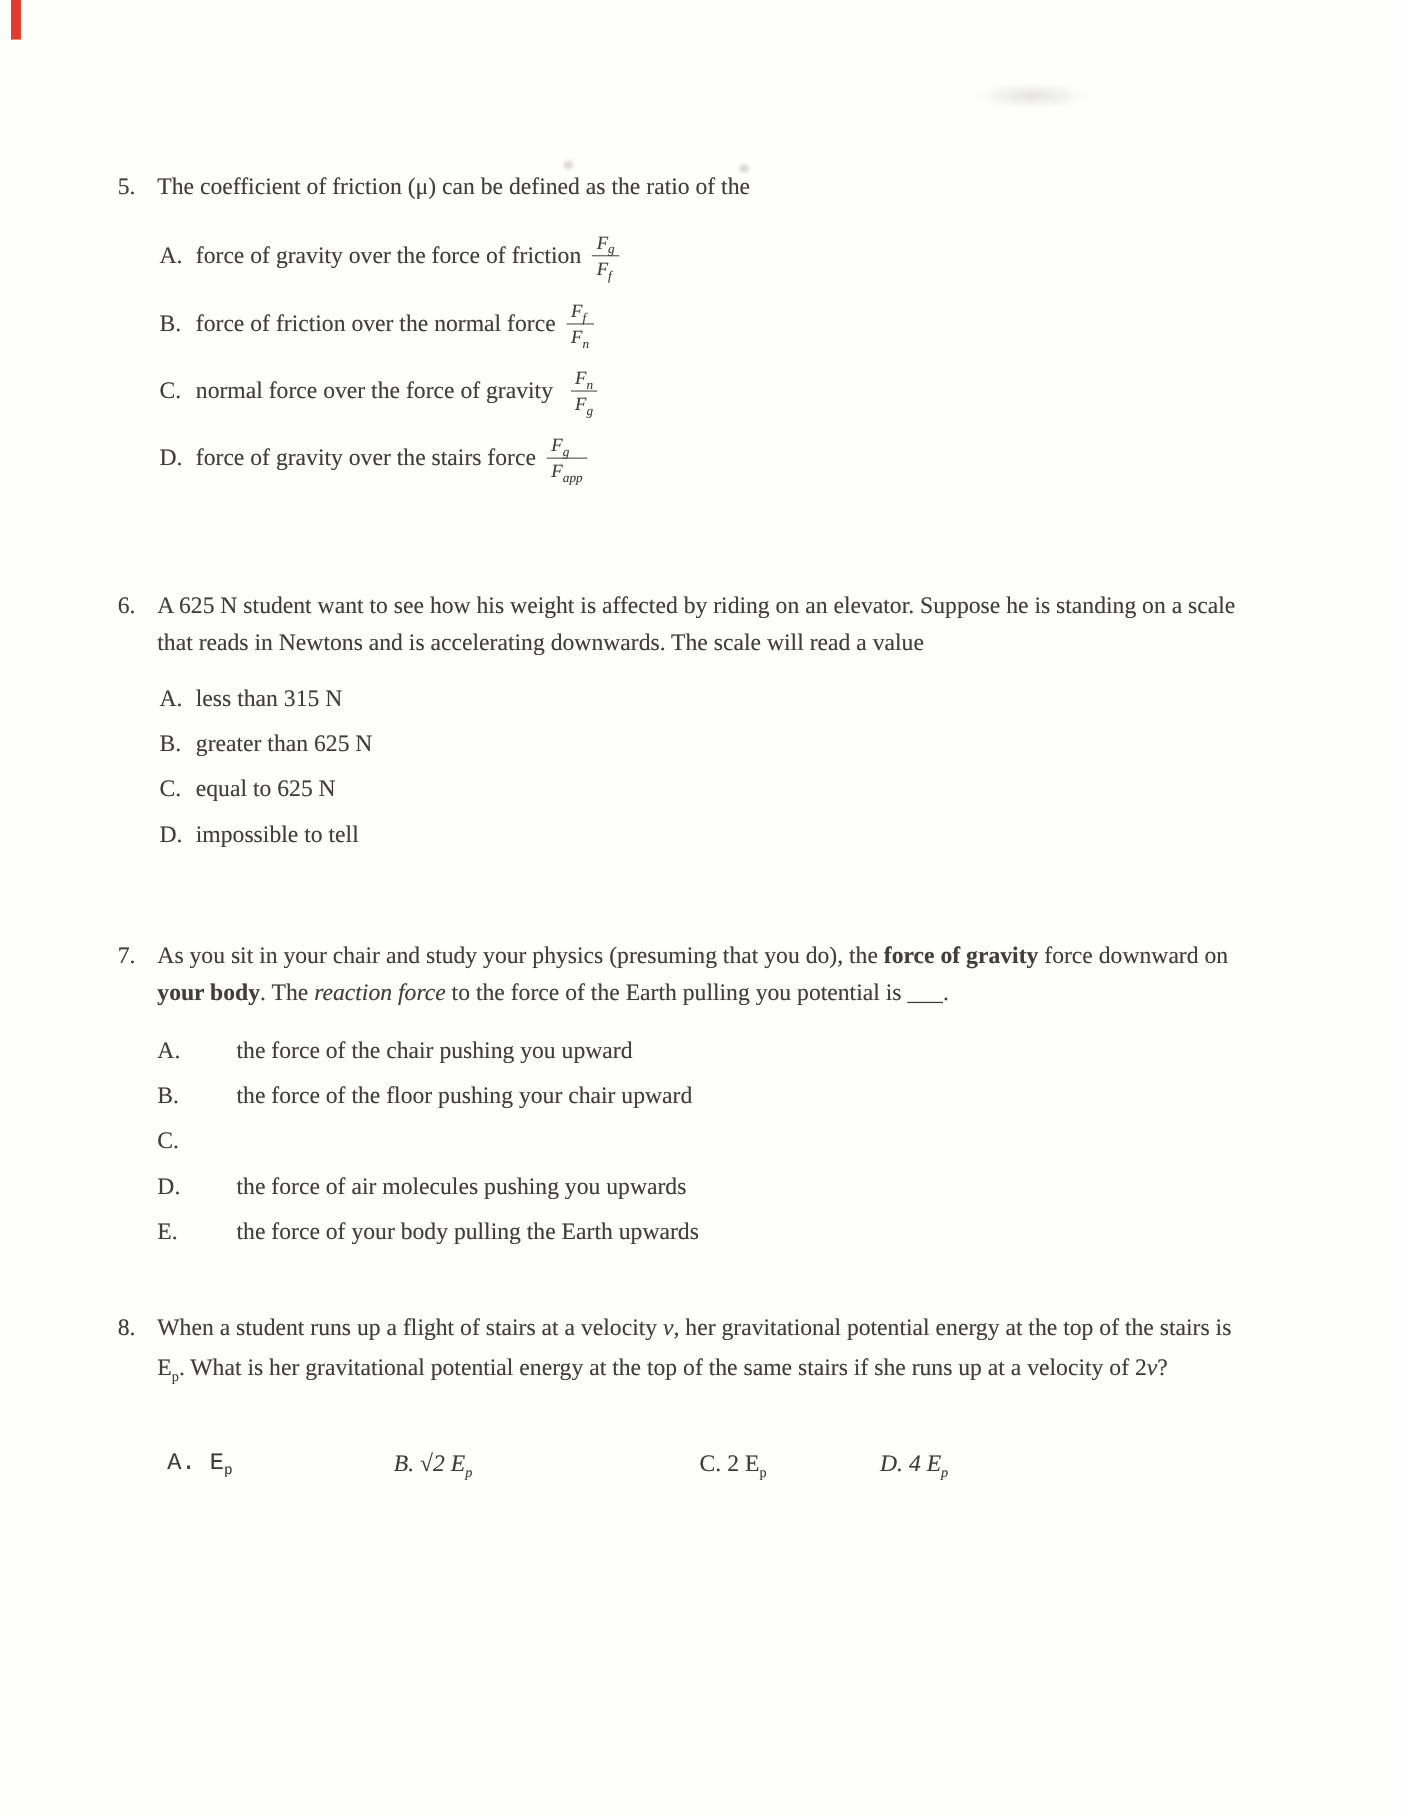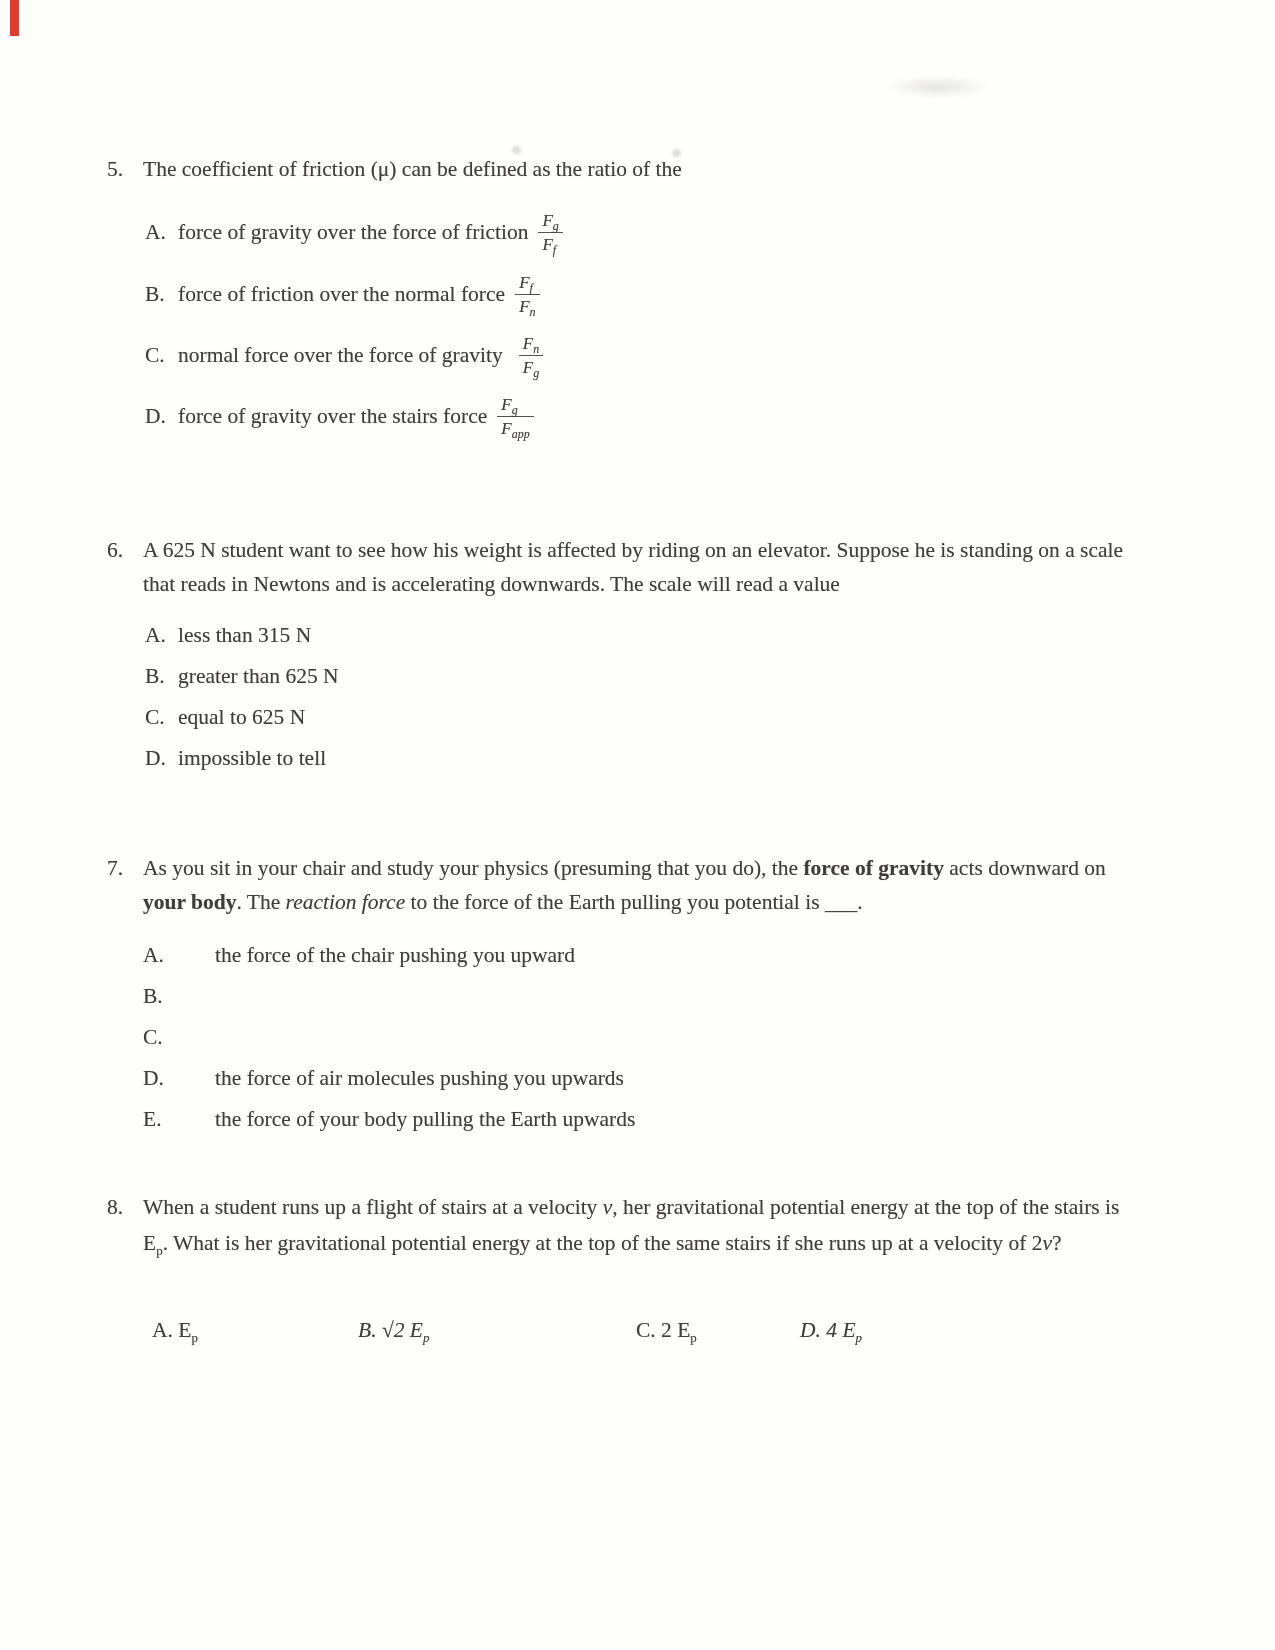--- a/index.html
+++ b/index.html
@@ -124,31 +124,32 @@
     </div>
     <div class="optline">
       <span class="ol-letter-narrow">D.</span>
       <span>impossible to tell</span>
     </div>
   </div>
 
   <section class="q" style="left:107px;top:851px;width:1036px;">
     <div class="qrow">
       <span class="qnum">7.</span>
-      <span class="qtext"><span>As you sit in your chair and study your physics (presuming that you do), the </span><b>force of gravity</b><span> acts downward on </span><b>your body</b><span>. The </span><span class="it">reaction force</span><span> to the force of the Earth pulling you potential is </span><span class="blank">___</span><span>.</span></span>
+      <span class="qtext"><span>As you sit in your chair and study your physics (presuming that you do), the </span><b>force of gravity</b><span> force downward on </span><b>your body</b><span>. The </span><span class="it">reaction force</span><span> to the force of the Earth pulling you potential is </span><span class="blank">___</span><span>.</span></span>
     </div>
   </section>
 
   <div class="optlist" style="left:143px;top:935px;">
     <div class="optline">
       <span class="ol-letter-wide">A.</span>
       <span>the force of the chair pushing you upward</span>
     </div>
     <div class="optline">
       <span class="ol-letter-wide">B.</span>
+      <span>the force of the floor pushing your chair upward</span>
     </div>
     <div class="optline">
       <span class="ol-letter-wide">C.</span>
     </div>
     <div class="optline">
       <span class="ol-letter-wide">D.</span>
       <span>the force of air molecules pushing you upwards</span>
     </div>
     <div class="optline">
       <span class="ol-letter-wide">E.</span>
@@ -156,21 +157,21 @@
     </div>
   </div>
 
   <section class="q" style="left:107px;top:1189px;width:1041px;line-height:36px;">
     <div class="qrow">
       <span class="qnum">8.</span>
       <span class="qtext"><span>When a student runs up a flight of stairs at a velocity </span><span class="it">v</span><span>, her gravitational potential energy at the top of the stairs is E</span><sub class="p">p</sub><span>. What is her gravitational potential energy at the top of the same stairs if she runs up at a velocity of 2</span><span class="it">v</span><span>?</span></span>
     </div>
   </section>
 
-  <span class="ans" style="left:152px;"><span>A.</span> <span>E</span><sub class="p">p</sub></span>
+  <span class="ans" style="left:152px;font-family:Liberation Mono, monospace;"><span>A.</span> <span>E</span><sub class="p">p</sub></span>
 
   <span class="ans" style="left:358px;font-style:italic;"><span>B.</span> <span>√2 E</span><sub class="p">p</sub></span>
 
   <span class="ans" style="left:636px;"><span>C.</span> <span>2 E</span><sub class="p">p</sub></span>
 
   <span class="ans" style="left:800px;font-style:italic;"><span>D.</span> <span>4 E</span><sub class="p">p</sub></span>
 
 </div>
 
 </body></html>

